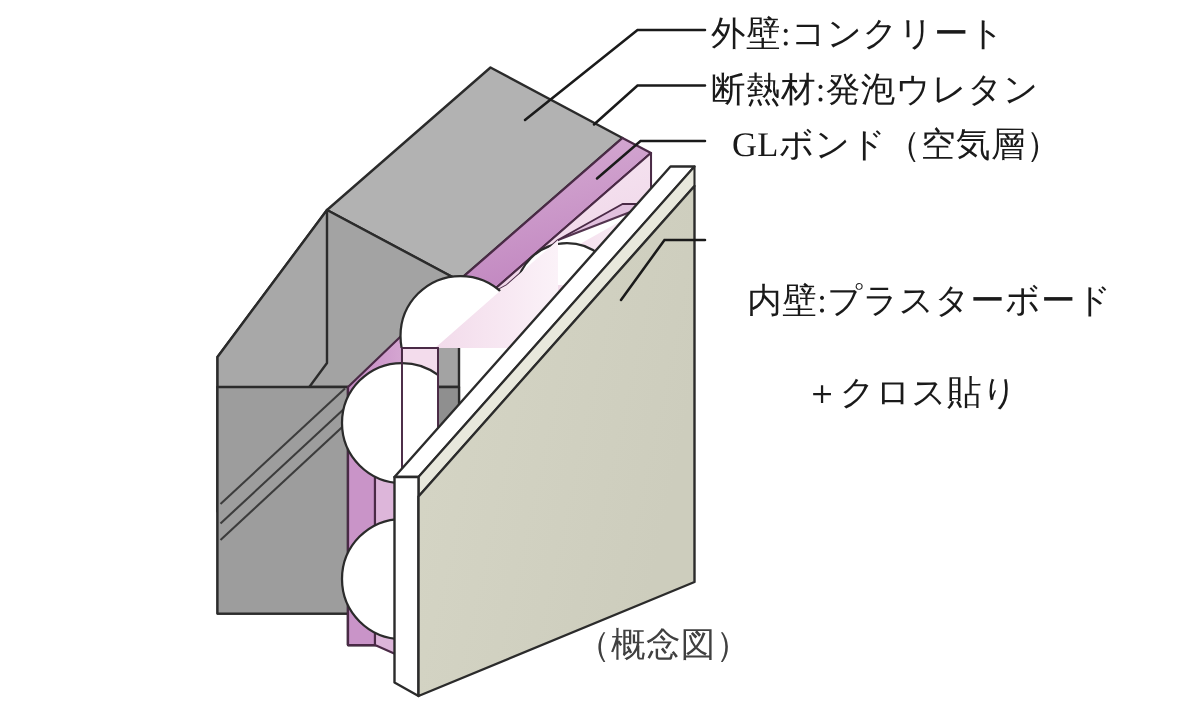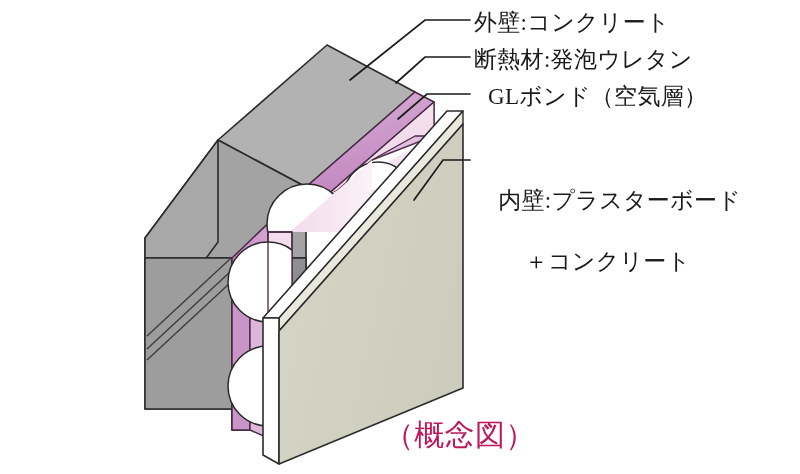--- a/index.html
+++ b/index.html
@@ -34,22 +34,22 @@
   }
   #label-outer  { left: 474px; top: 8px; }
   #label-insul  { left: 474px; top: 45px; text-align: right; }
   #label-glbond { left: 488px; top: 82px; }
   #label-inner  { left: 474px; top: 156px; text-align: center; }
   #label-inner .l2 { display: block; text-align: center; }
   #caption {
     position: absolute;
     left: 384px;
     top: 415px;
-    font-size: 30px;
-    color: #be185d;
+    font-size: 23px;
+    color: #404040;
   }
 </style>
 </head>
 <body>
 
 <div id="page">
 
   <svg class="diagram" viewBox="0 0 800 474">
     <defs>
       <linearGradient id="gradInsulFront" x1="0" y1="0" x2="1" y2="0">
@@ -180,18 +180,18 @@
   </svg>
 
   <div class="label" id="label-outer">外壁:コンクリート</div>
 
   <div class="label" id="label-insul">断熱材:発泡ウレタン</div>
 
   <div class="label" id="label-glbond">GLボンド（空気層）</div>
 
   <div class="label" id="label-inner">
     <span>内壁:プラスターボード</span>
-    <span class="l2">＋コンクリート</span>
+    <span class="l2">＋クロス貼り</span>
   </div>
 
   <div id="caption" class="label">（概念図）</div>
 
 </div>
 
 </body></html>

